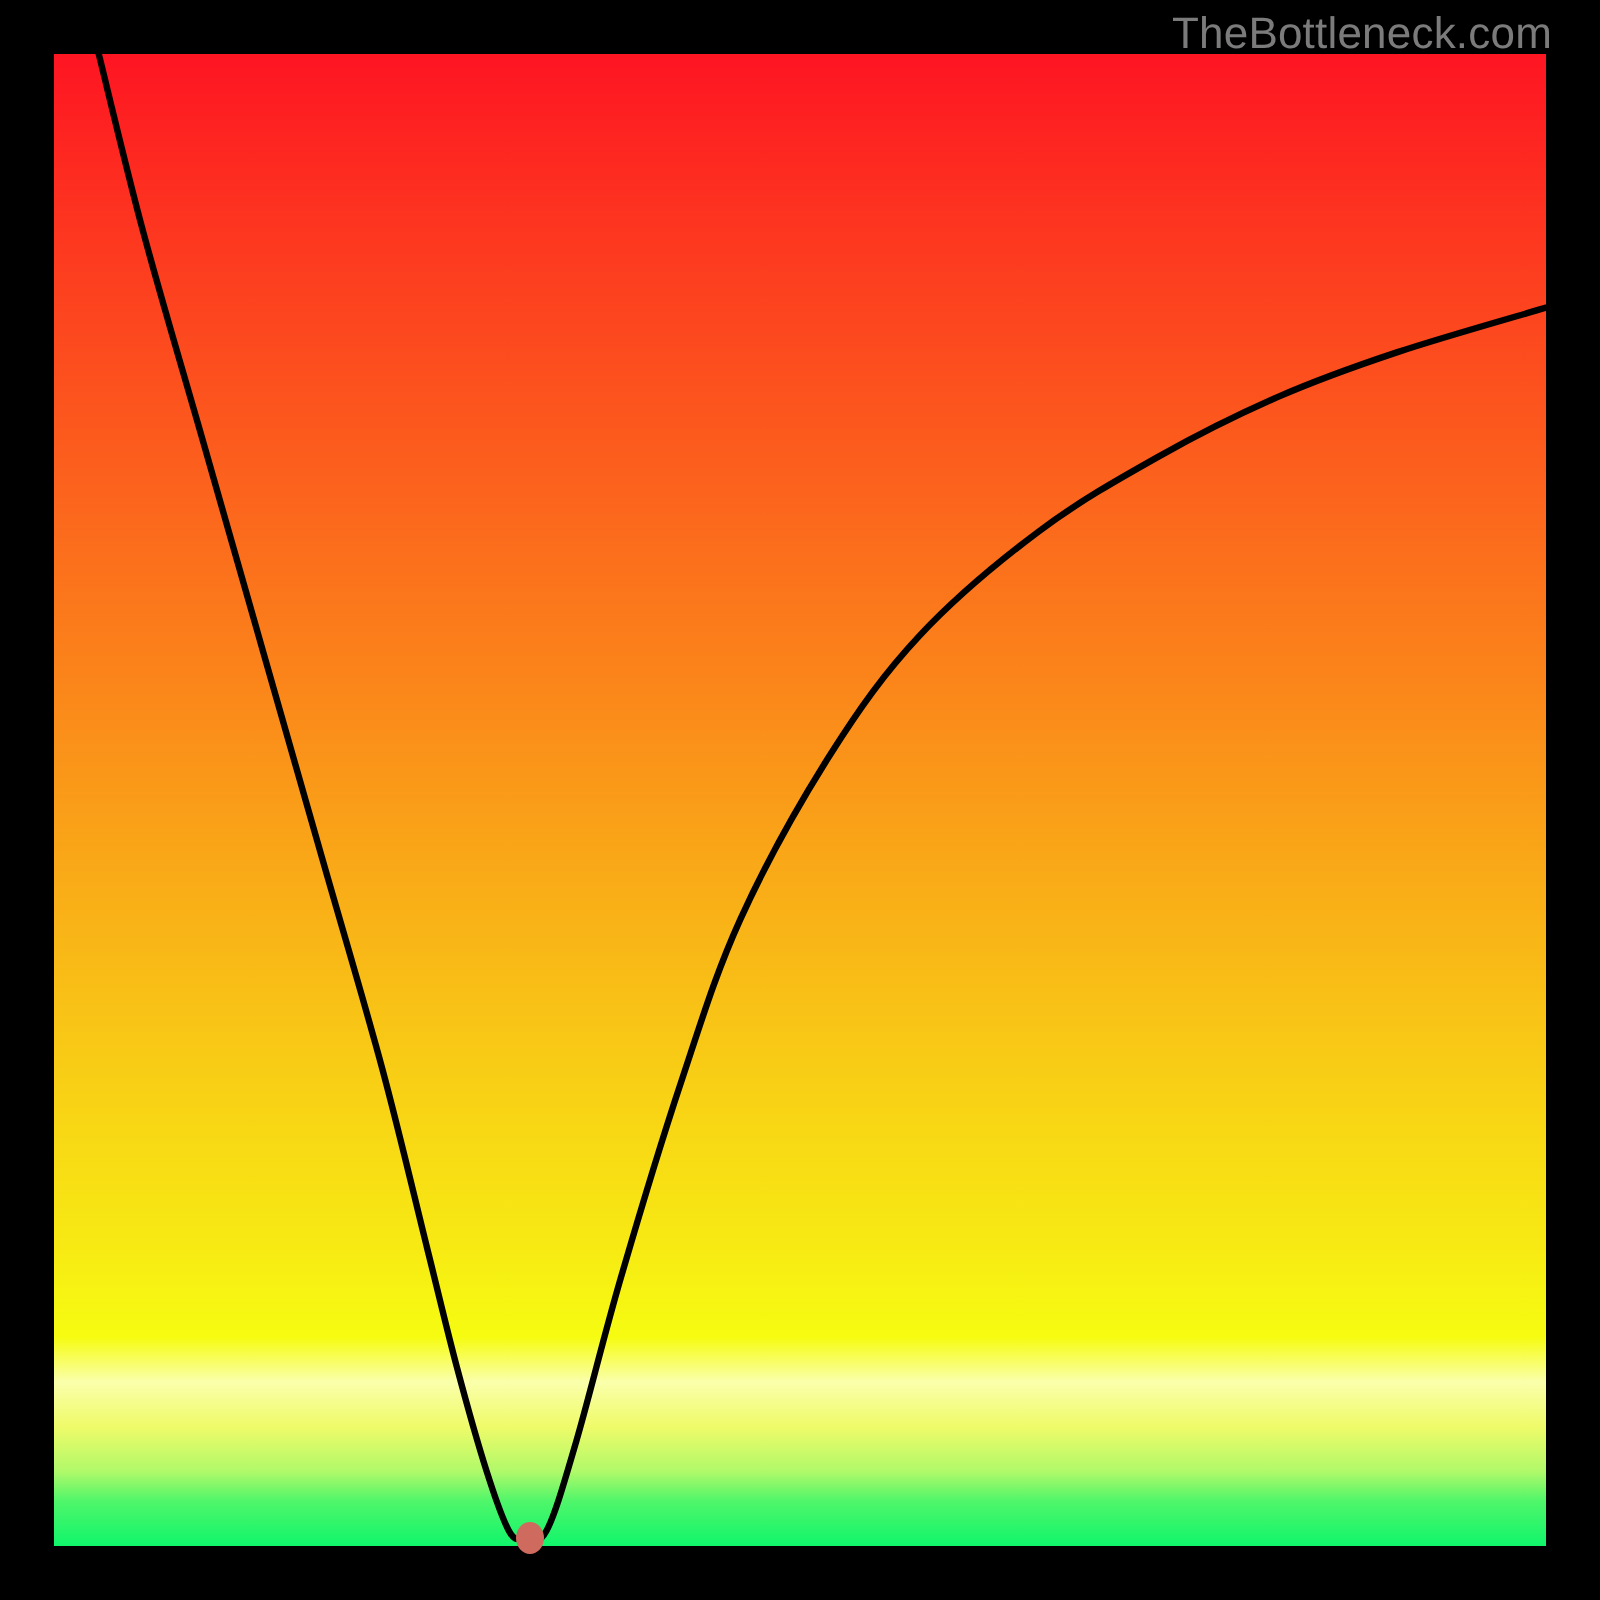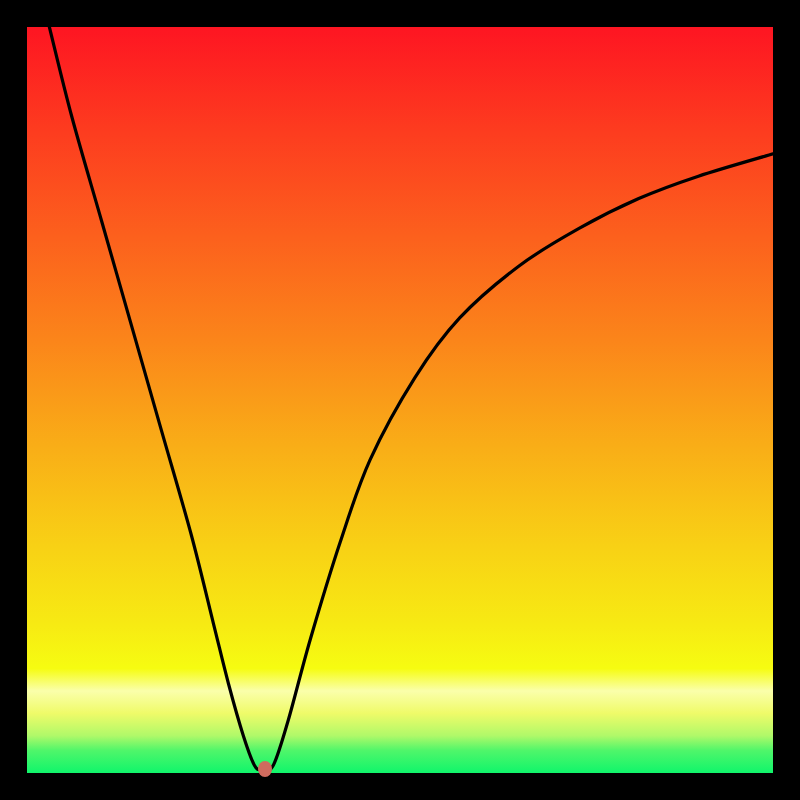--- a/index.html
+++ b/index.html
@@ -53,13 +53,14 @@
 </head>
 <body>
 
 <div class="frame">
   <div class="plot" id="plot" style="background: linear-gradient(rgb(254, 21, 34) 0%, rgb(253, 60, 31) 14%, rgb(252, 96, 29) 28%, rgb(251, 133, 26) 42%, rgb(249, 173, 23) 56%, rgb(248, 210, 21) 70%, rgb(247, 234, 19) 80%, rgb(246, 252, 17) 86%, rgb(250, 255, 171) 89%, rgb(239, 251, 105) 92%, rgb(176, 249, 105) 95%, rgb(79, 246, 106) 97%, rgb(16, 245, 107) 100%);">
     <svg class="curve" id="curve-svg" width="746" height="746">
         <path d="M 22.38 0 C 26.11 14.919999999999996, 36.056666666666665 57.19333333333331, 44.76 89.51999999999998 C 53.46333333333333 121.84666666666666, 64.65333333333334 159.1466666666667, 74.60000000000001 193.96000000000004 C 84.54666666666668 228.77333333333337, 94.49333333333334 263.5866666666667, 104.44000000000001 298.40000000000003 C 114.38666666666668 333.21333333333337, 124.33333333333334 368.02666666666664, 134.28 402.84 C 144.22666666666666 437.6533333333333, 155.41666666666669 474.9533333333333, 164.12 507.28 C 172.82333333333332 539.6066666666667, 180.28333333333333 571.9333333333333, 186.5 596.8 C 192.71666666666667 621.6666666666666, 196.4466666666667 637.83, 201.42000000000002 656.48 C 206.39333333333335 675.13, 211.98833333333332 695.0233333333334, 216.33999999999997 708.7 C 220.69166666666663 722.3766666666667, 224.42166666666665 732.9449999999999, 227.53 738.54 C 230.63833333333335 744.135, 231.88166666666666 742.27, 234.99 742.27 C 238.09833333333336 742.27, 241.82833333333335 746.6216666666667, 246.18 738.54 C 250.53166666666667 730.4583333333333, 254.8833333333333 714.9166666666666, 261.09999999999997 693.78 C 267.3166666666666 672.6433333333333, 274.7766666666667 641.5600000000001, 283.48 611.72 C 292.18333333333334 581.88, 303.37333333333333 544.58, 313.32 514.74 C 323.26666666666665 484.9, 330.7266666666667 460.03333333333336, 343.16 432.68 C 355.59333333333336 405.32666666666665, 373 374.24333333333334, 387.92 350.62 C 402.84000000000003 326.99666666666667, 415.2733333333333 309.59000000000003, 432.67999999999995 290.94 C 450.0866666666666 272.28999999999996, 472.4666666666667 253.64, 492.36 238.71999999999997 C 512.2533333333333 223.79999999999995, 532.1466666666666 212.60999999999996, 552.04 201.41999999999996 C 571.9333333333333 190.22999999999996, 591.8266666666666 180.2833333333334, 611.7199999999999 171.58000000000004 C 631.6133333333332 162.8766666666667, 649.02 156.65999999999994, 671.4 149.19999999999993 C 693.78 141.73999999999992, 733.5666666666666 130.55000000000004, 746 126.82000000000005" fill="none" stroke="#000000" stroke-width="3.2" stroke-linecap="round" stroke-linejoin="round"></path>
       </svg>
     <div class="marker" id="marker" style="left: 237.974px; top: 741.524px; background: rgb(207, 107, 94);"></div>
   </div>
+  <div class="watermark">TheBottleneck.com</div>
 </div>
 
 </body></html>

